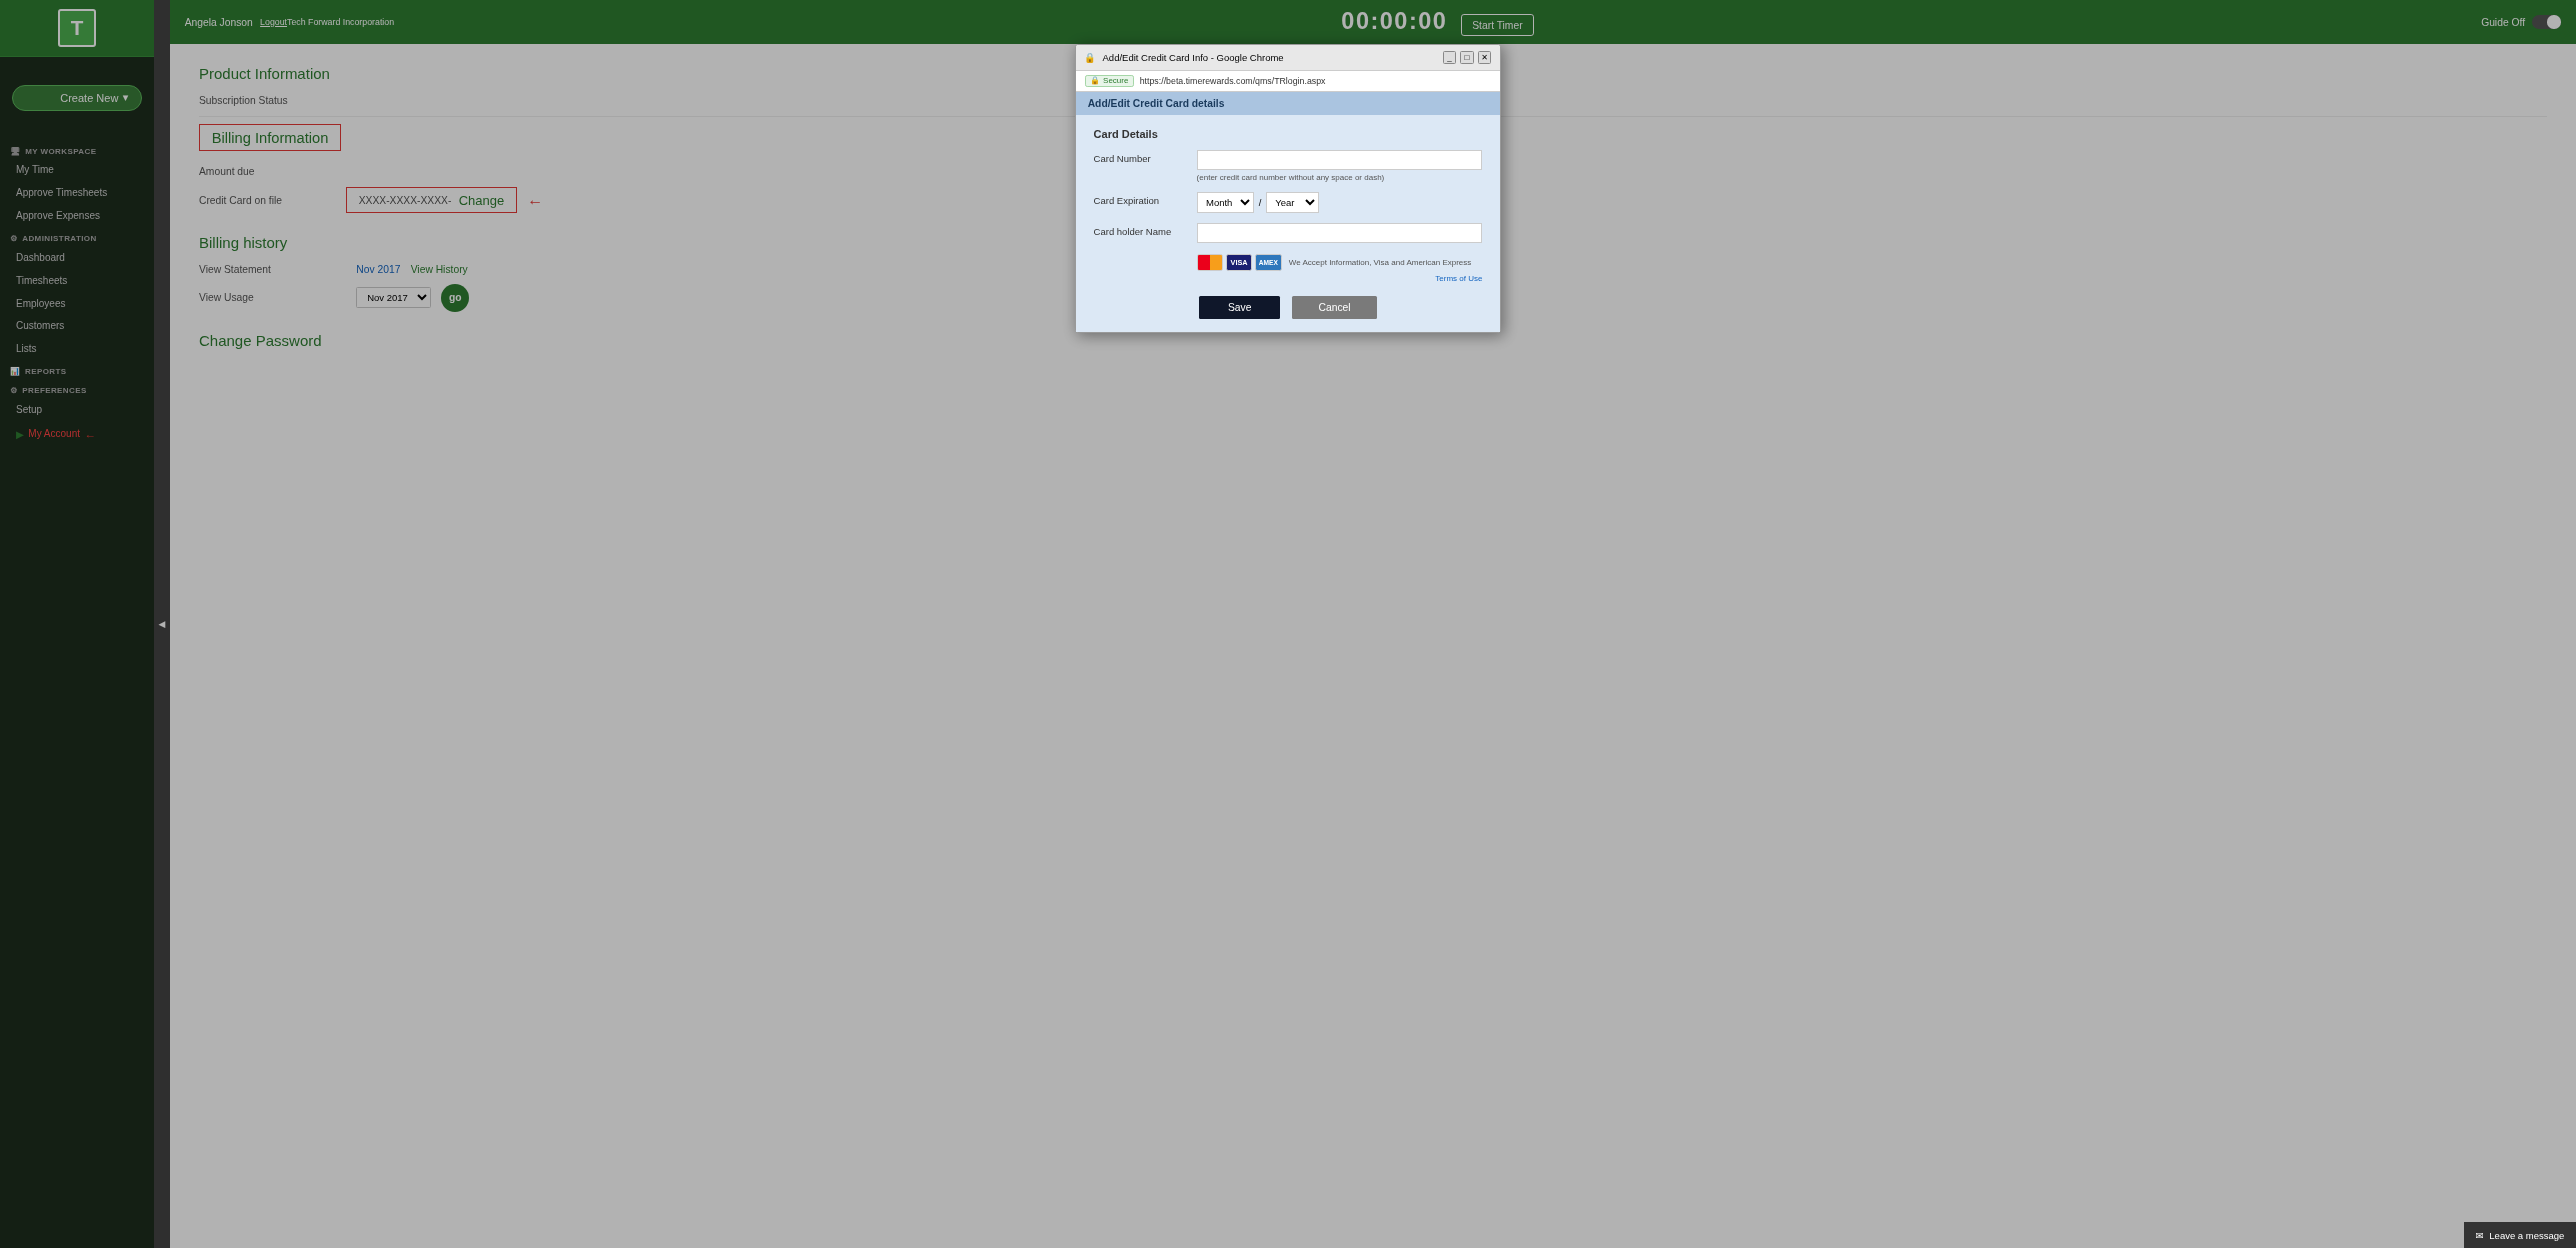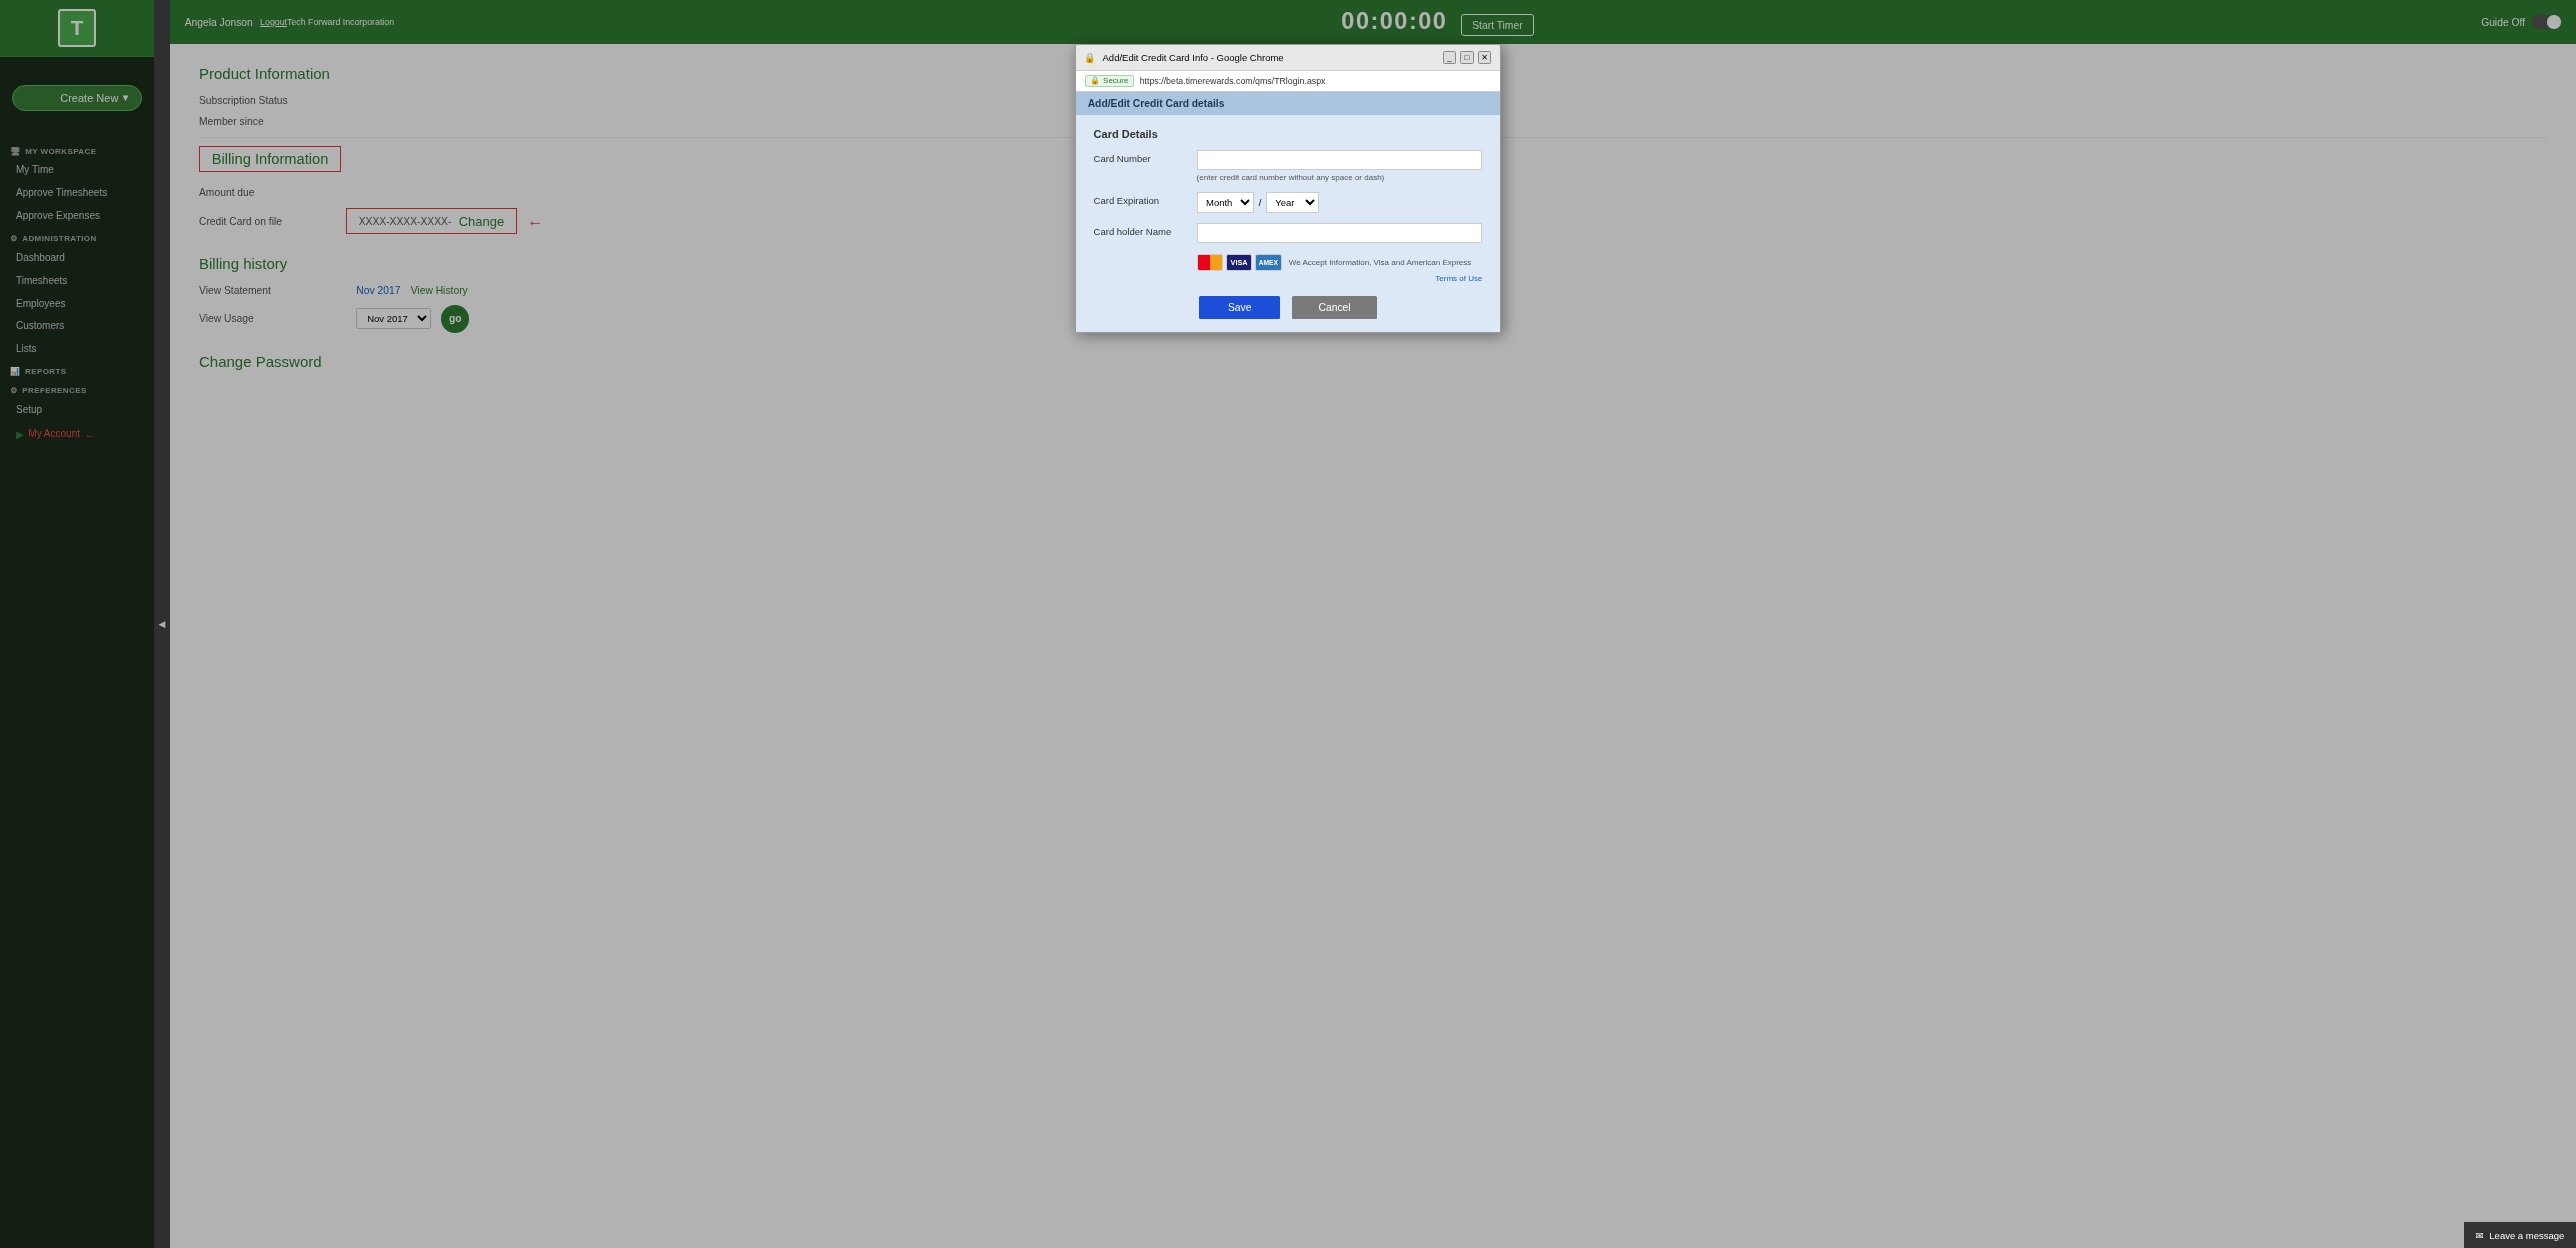--- a/index.html
+++ b/index.html
@@ -328,21 +328,21 @@
     .amex-logo { background: #2e77bc; color: #fff; font-size: 6.6px; }
     .accept-text { font-size: 8px; color: #555; margin-left: 4.4px; }
     .terms-link { color: #1565c0; font-size: 8px; cursor: pointer; margin-left: auto; }
     .modal-buttons {
       display: flex;
       justify-content: center;
       gap: 11.7px;
       margin-top: 13.2px;
     }
     .modal-save-btn {
-      background: #1d4ed8;
+      background: #0f172a;
       color: #fff;
       border: none;
       padding: 5.9px 29px;
       font-size: 10.3px;
       cursor: pointer;
       border-radius: 1.5px;
     }
     .modal-cancel-btn {
       background: #7a7a7a;
       color: #fff;
@@ -444,23 +444,20 @@
       </div>
     </div>
   </div>
 
   <div class="content">
 
     
     <div class="section-title">Product Information</div>
     <div class="info-row">
       <span class="info-label">Subscription Status</span>
-    </div>
-    <div class="info-row">
-      <span class="info-label">Member since</span>
     </div>
 
     <hr class="divider">
 
     
     <div class="billing-info-box">
       <span class="billing-info-title">Billing Information</span>
     </div>
 
     <div class="info-row">

